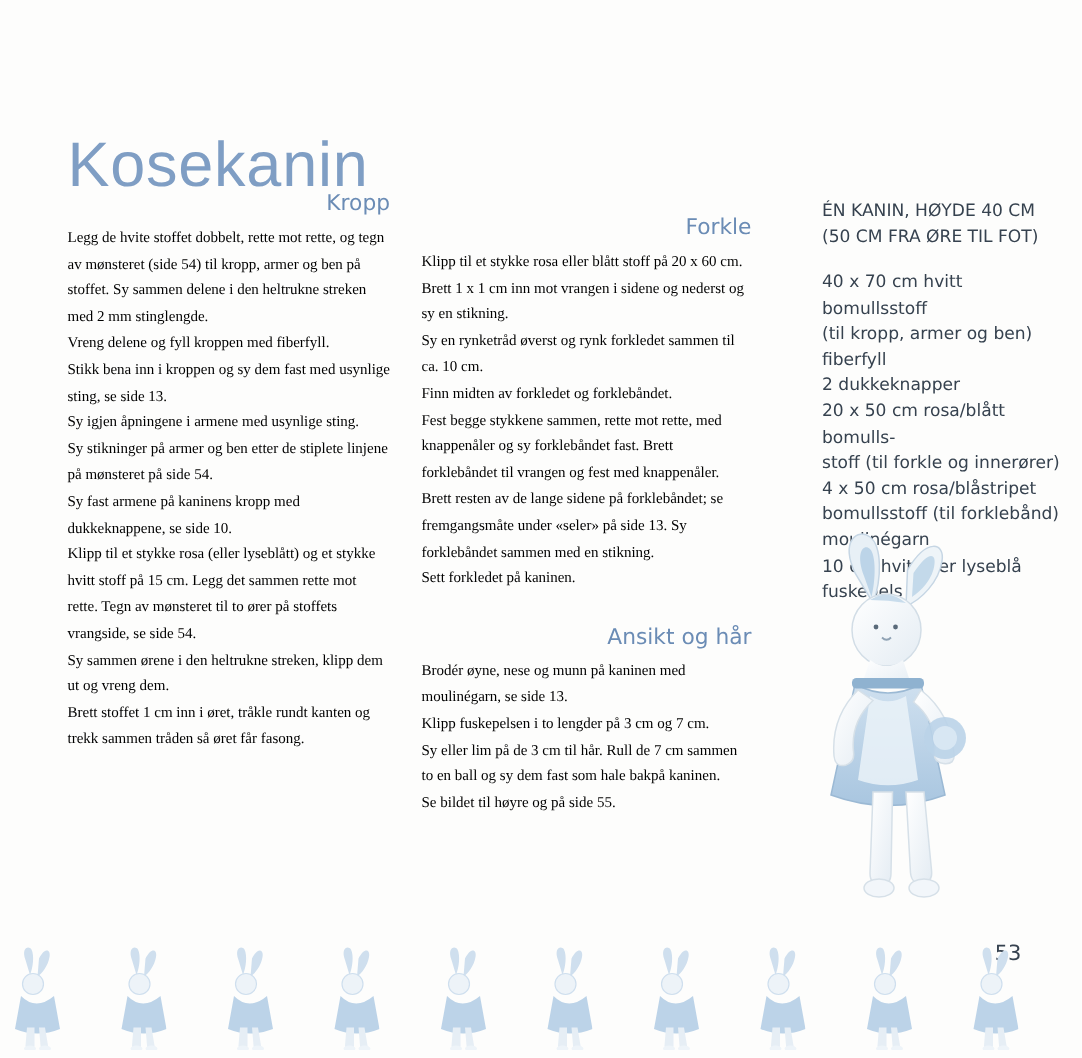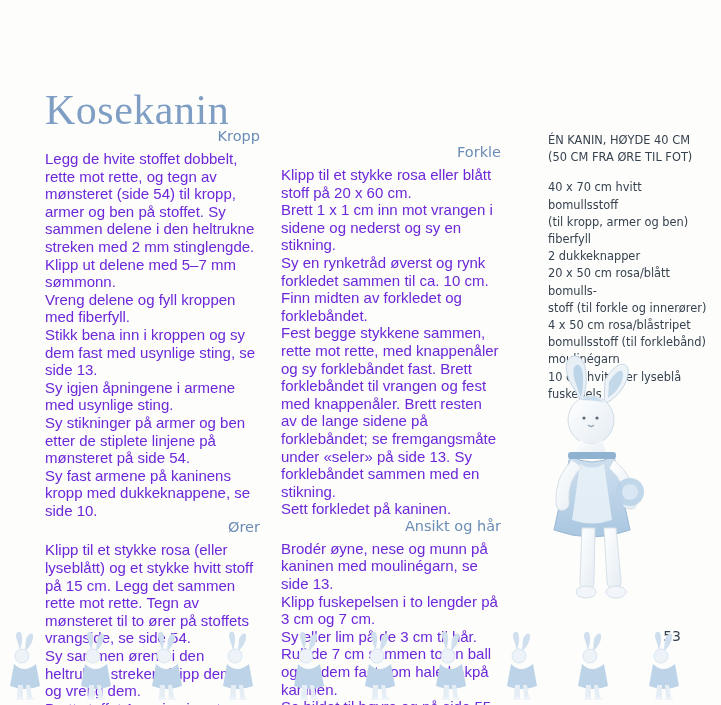--- a/index.html
+++ b/index.html
@@ -22,44 +22,44 @@
     background: #fdfdfc;
   }
   .title {
     position: absolute;
     left: 45px;
     top: 58px;
     font-size: 42px;
     font-weight: 400;
     letter-spacing: 0.5px;
     color: #7f9ec4;
-    font-family: Liberation Serif, serif;
+    font-family: Liberation Sans, sans-serif;
   }
   .col {
     position: absolute;
     color: #3d4b5c;
   }
   .col-left { left: 45px; top: 128px; width: 215px; }
   .col-mid  { left: 281px; top: 144px; width: 220px; }
   .col-right{ left: 548px; top: 132px; width: 160px; }
   .sec-head {
     font-size: 14.5px;
     color: #6b8cb5;
     margin: 0 0 6px 0;
     font-weight: 400;
     font-family: "DejaVu Sans", sans-serif;
     text-align: right;
   }
-  .sec-head.second { }
+  .sec-head.second { margin-top: 22px; }
   .body-text {
-    font-size: 15px;
+    font-size: 10px;
     line-height: 17.6px;
     margin: 0;
-    color: #6d28d9;
-    font-family: Liberation Sans, sans-serif;
+    color: #000000;
+    font-family: Liberation Serif, serif;
   }
   .body-text p { margin: 0; }
   .body-text p + p { margin-top: 0px; }
   .spec {
     font-size: 11.4px;
     line-height: 17.2px;
     color: #36424f;
     font-family: "DejaVu Sans", sans-serif;
   }
   .spec .block + .block { margin-top: 13px; }
@@ -98,29 +98,27 @@
 <body>
 
 <div class="page">
 
   <h1 class="title">Kosekanin</h1>
 
   <div class="col col-left">
     <div class="sec-head">Kropp</div>
     <div class="body-text">
       <p>Legg de hvite stoffet dobbelt, rette mot rette, og tegn av mønsteret (side 54) til kropp, armer og ben på stoffet. Sy sammen delene i den heltrukne streken med 2 mm stinglengde.</p>
-      <p>Klipp ut delene med 5–7 mm sømmonn.</p>
       <p>Vreng delene og fyll kroppen med fiberfyll.</p>
       <p>Stikk bena inn i kroppen og sy dem fast med usynlige sting, se side 13.</p>
       <p>Sy igjen åpningene i armene med usynlige sting.</p>
       <p>Sy stikninger på armer og ben etter de stiplete linjene på mønsteret på side 54.</p>
       <p>Sy fast armene på kaninens kropp med dukkeknappene, se side 10.</p>
     </div>
 
-    <div class="sec-head second">Ører</div>
     <div class="body-text">
       <p>Klipp til et stykke rosa (eller lyseblått) og et stykke hvitt stoff på 15 cm. Legg det sammen rette mot rette. Tegn av mønsteret til to ører på stoffets vrangside, se side 54.</p>
       <p>Sy sammen ørene i den heltrukne streken, klipp dem ut og vreng dem.</p>
       <p>Brett stoffet 1 cm inn i øret, tråkle rundt kanten og trekk sammen tråden så øret får fasong.</p>
     </div>
   </div>
 
   <div class="col col-mid">
     <div class="sec-head">Forkle</div>
     <div class="body-text">

